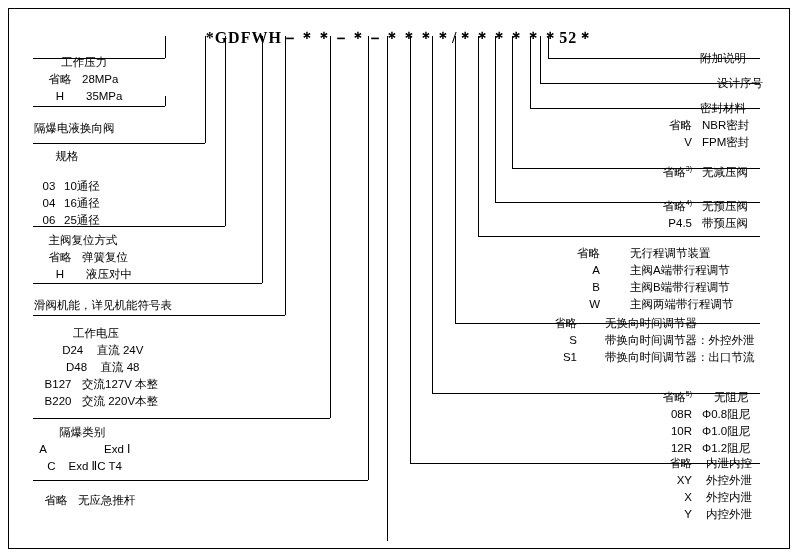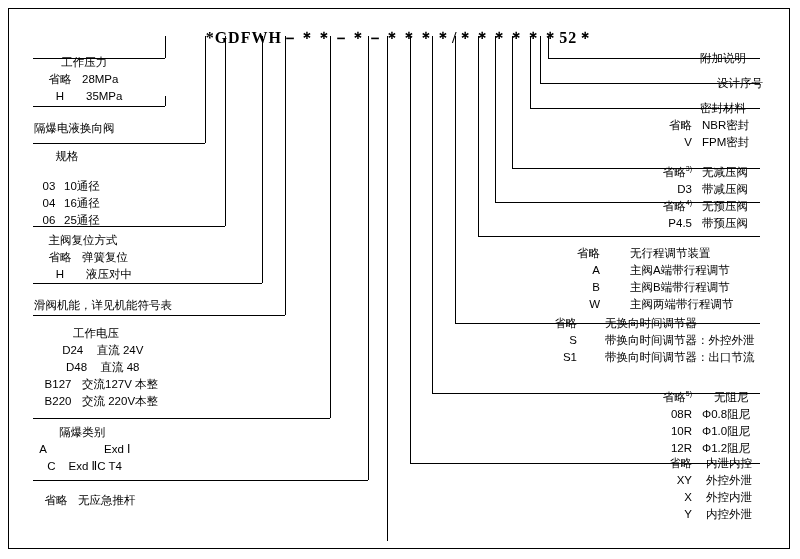--- a/index.html
+++ b/index.html
@@ -166,21 +166,20 @@
 </div>
 
 <div class="rblk" style="left:640px;top:100px;">
   <div class="ln" style="padding-left:60px;">密封材料</div>
   <div class="ln"><span class="a">省略</span><span class="b">NBR密封</span></div>
   <div class="ln"><span class="a">V</span><span class="b">FPM密封</span></div>
 </div>
 
 <div class="rblk" style="left:640px;top:160px;">
   <div class="ln"><span class="a"><span>省略</span><sup>3)</sup></span><span class="b">无减压阀</span></div>
-  <div class="ln"><span class="a">D3</span><span class="b">带减压阀</span></div>
 </div>
 
 <div class="rblk" style="left:640px;top:194px;">
   <div class="ln"><span class="a"><span>省略</span><sup>4)</sup></span><span class="b">无预压阀</span></div>
   <div class="ln"><span class="a">P4.5</span><span class="b">带预压阀</span></div>
 </div>
 
 <div class="rblk wide" style="left:560px;top:245px;">
   <div class="ln"><span class="a">省略</span><span class="b" style="padding-left:30px;">无行程调节装置</span></div>
   <div class="ln"><span class="a">A</span><span class="b" style="padding-left:30px;">主阀A端带行程调节</span></div>

